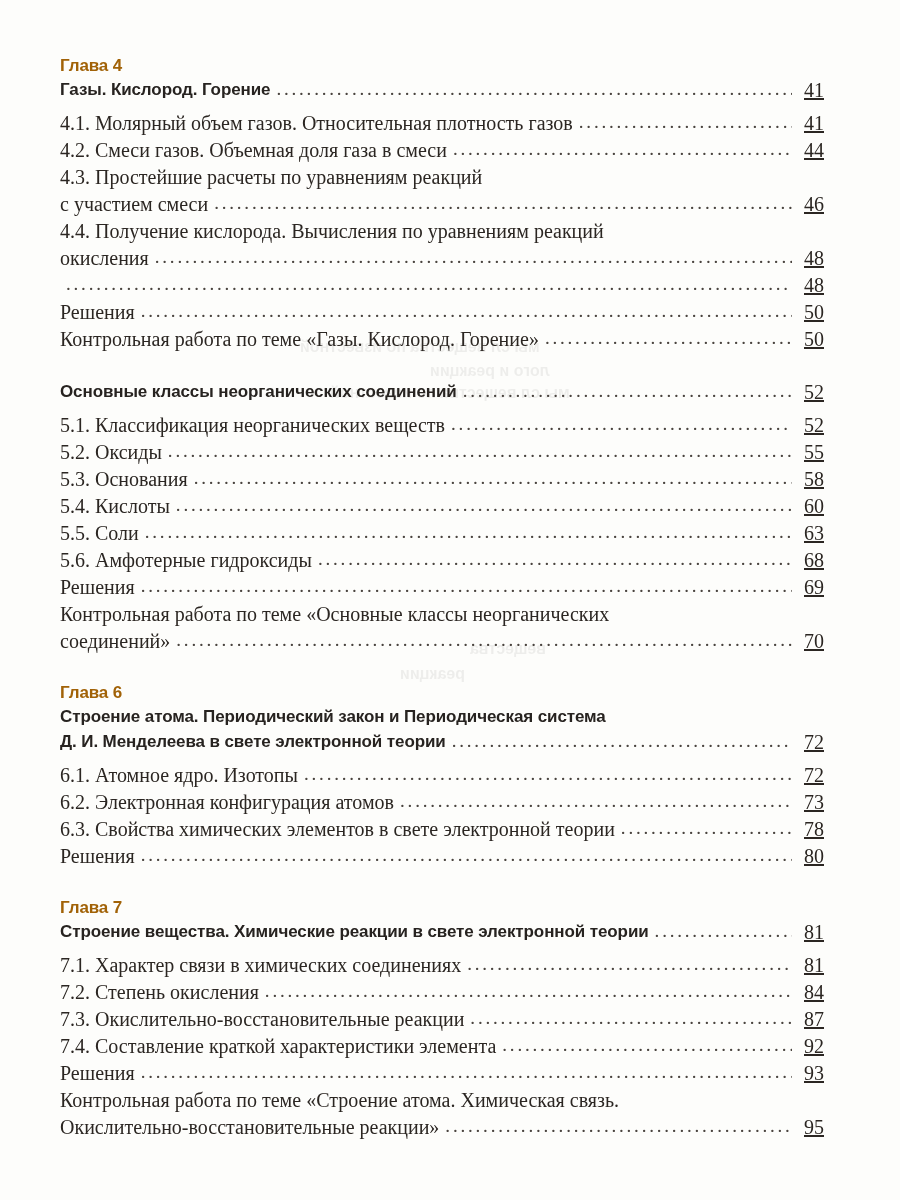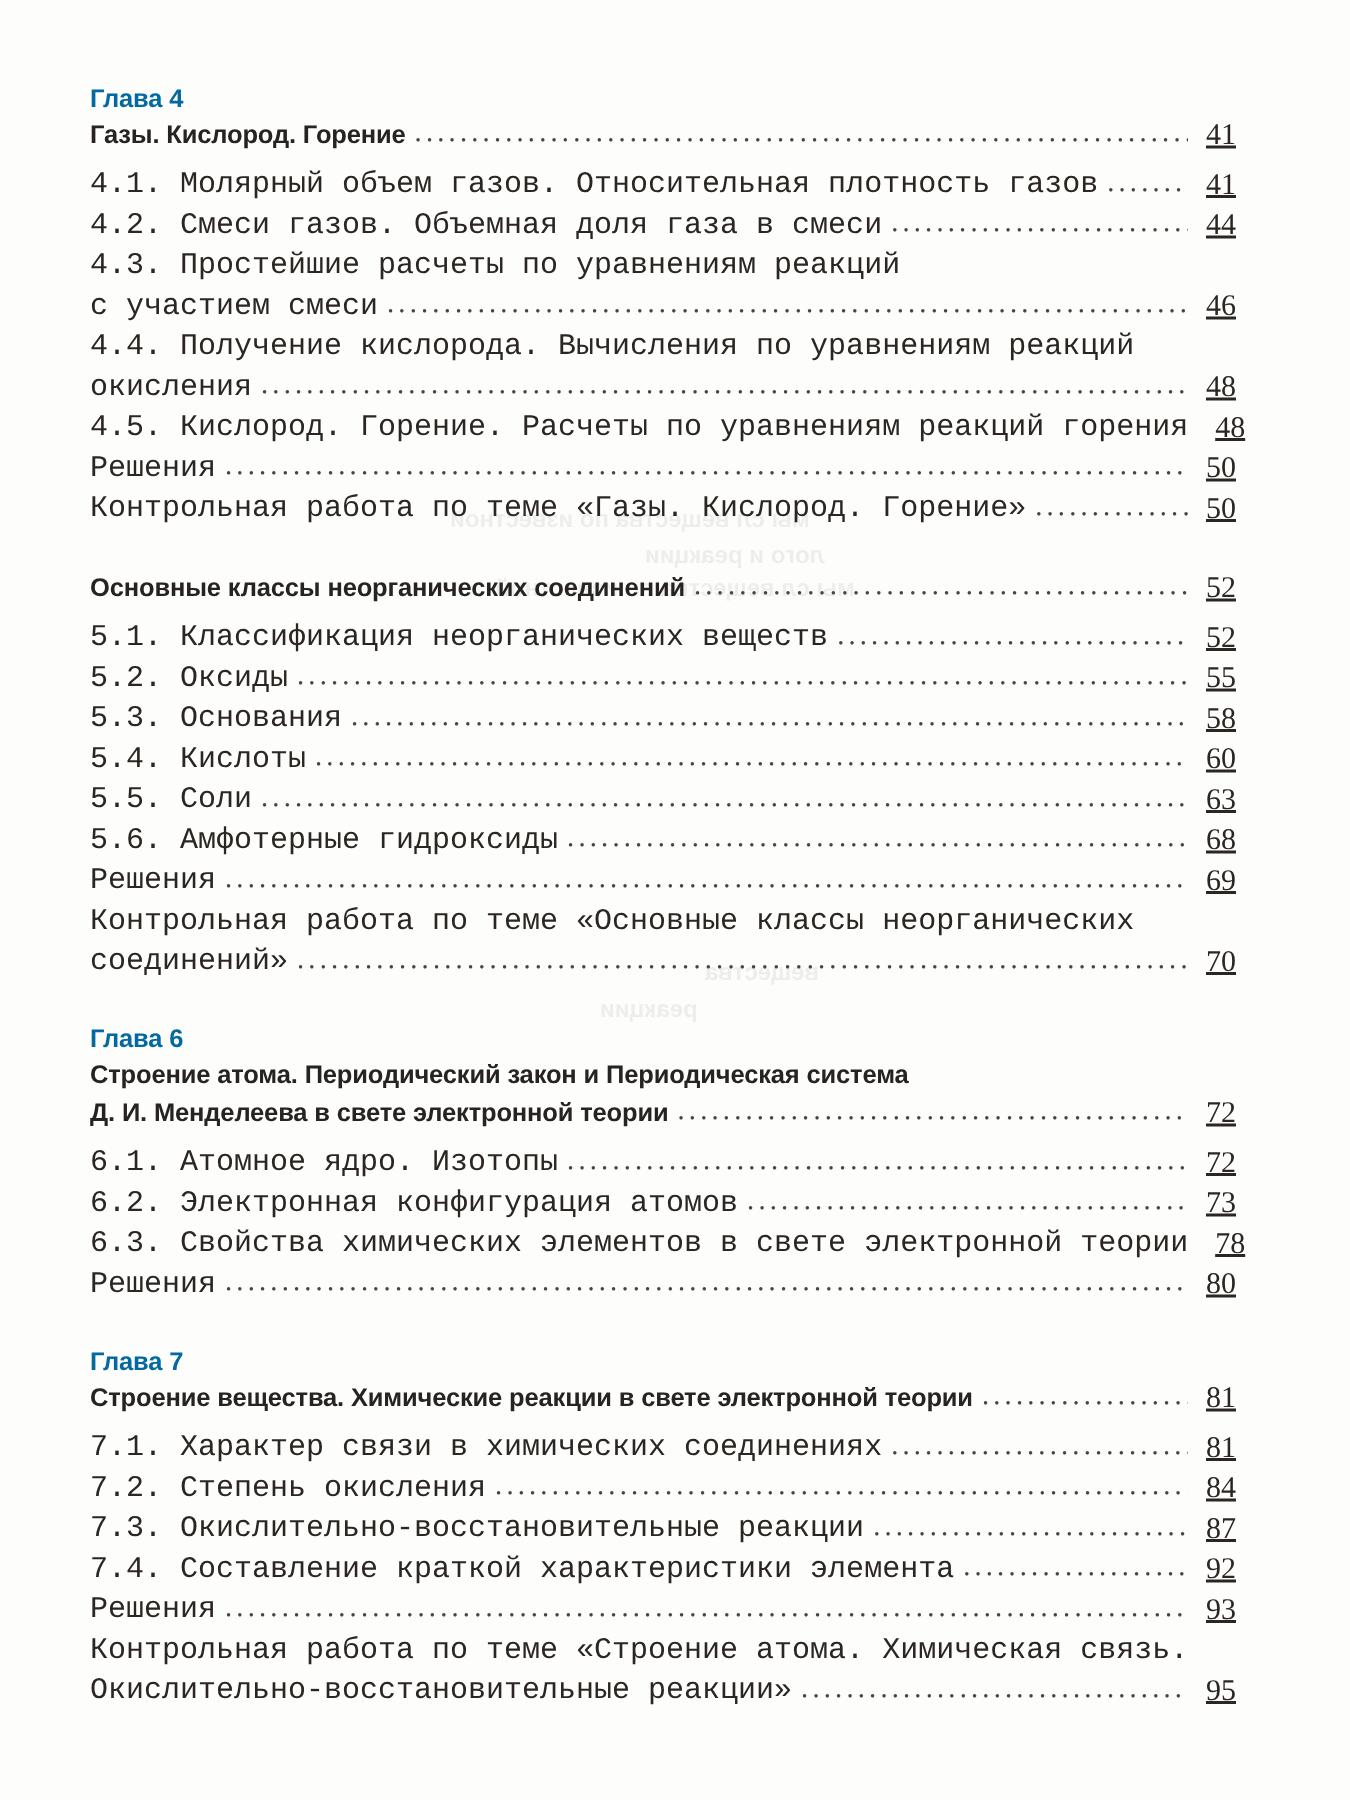--- a/index.html
+++ b/index.html
@@ -53,21 +53,21 @@
 
   .chapter-block {
     margin-bottom: 0;
   }
 
   .chapter-label {
     font-family: "Liberation Sans", "DejaVu Sans", sans-serif;
     font-weight: bold;
     font-size: 17px;
     letter-spacing: -0.1px;
-    color: #0369a1;
+    color: #a16207;
     line-height: 23px;
   }
 
   .chapter-title-row,
   .entry-row {
     display: flex;
     align-items: flex-end;
     width: 100%;
   }
 
@@ -104,21 +104,21 @@
     color: #2b2622;
     padding-left: 7px;
     text-decoration: underline;
   }
 
   .entries {
     margin-top: 8px;
   }
 
   .entry-text {
-    font-family: Liberation Mono, monospace;
+    font-family: Liberation Serif, serif;
     font-size: 20px;
     line-height: 27px;
     color: #2b2622;
     white-space: nowrap;
   }
 
   .entry-row {
     line-height: 27px;
   }
 
@@ -172,21 +172,20 @@
             <span class="entry-text">4.4. Получение кислорода. Вычисления по уравнениям реакций</span>
             <span class="leader none">........................................................................................................................................................................................................</span>
             <span class="pg"></span>
           </div>
           <div class="entry-row cont">
             <span class="entry-text">окисления</span>
             <span class="leader">........................................................................................................................................................................................................</span>
             <span class="pg">48</span>
           </div>
           <div class="entry-row">
-            <span class="entry-text">4.5. Кислород. Горение. Расчеты по уравнениям реакций горения</span>
             <span class="leader">........................................................................................................................................................................................................</span>
             <span class="pg">48</span>
           </div>
           <div class="entry-row">
             <span class="entry-text">Решения</span>
             <span class="leader">........................................................................................................................................................................................................</span>
             <span class="pg">50</span>
           </div>
           <div class="entry-row">
             <span class="entry-text">Контрольная работа по теме «Газы. Кислород. Горение»</span>

